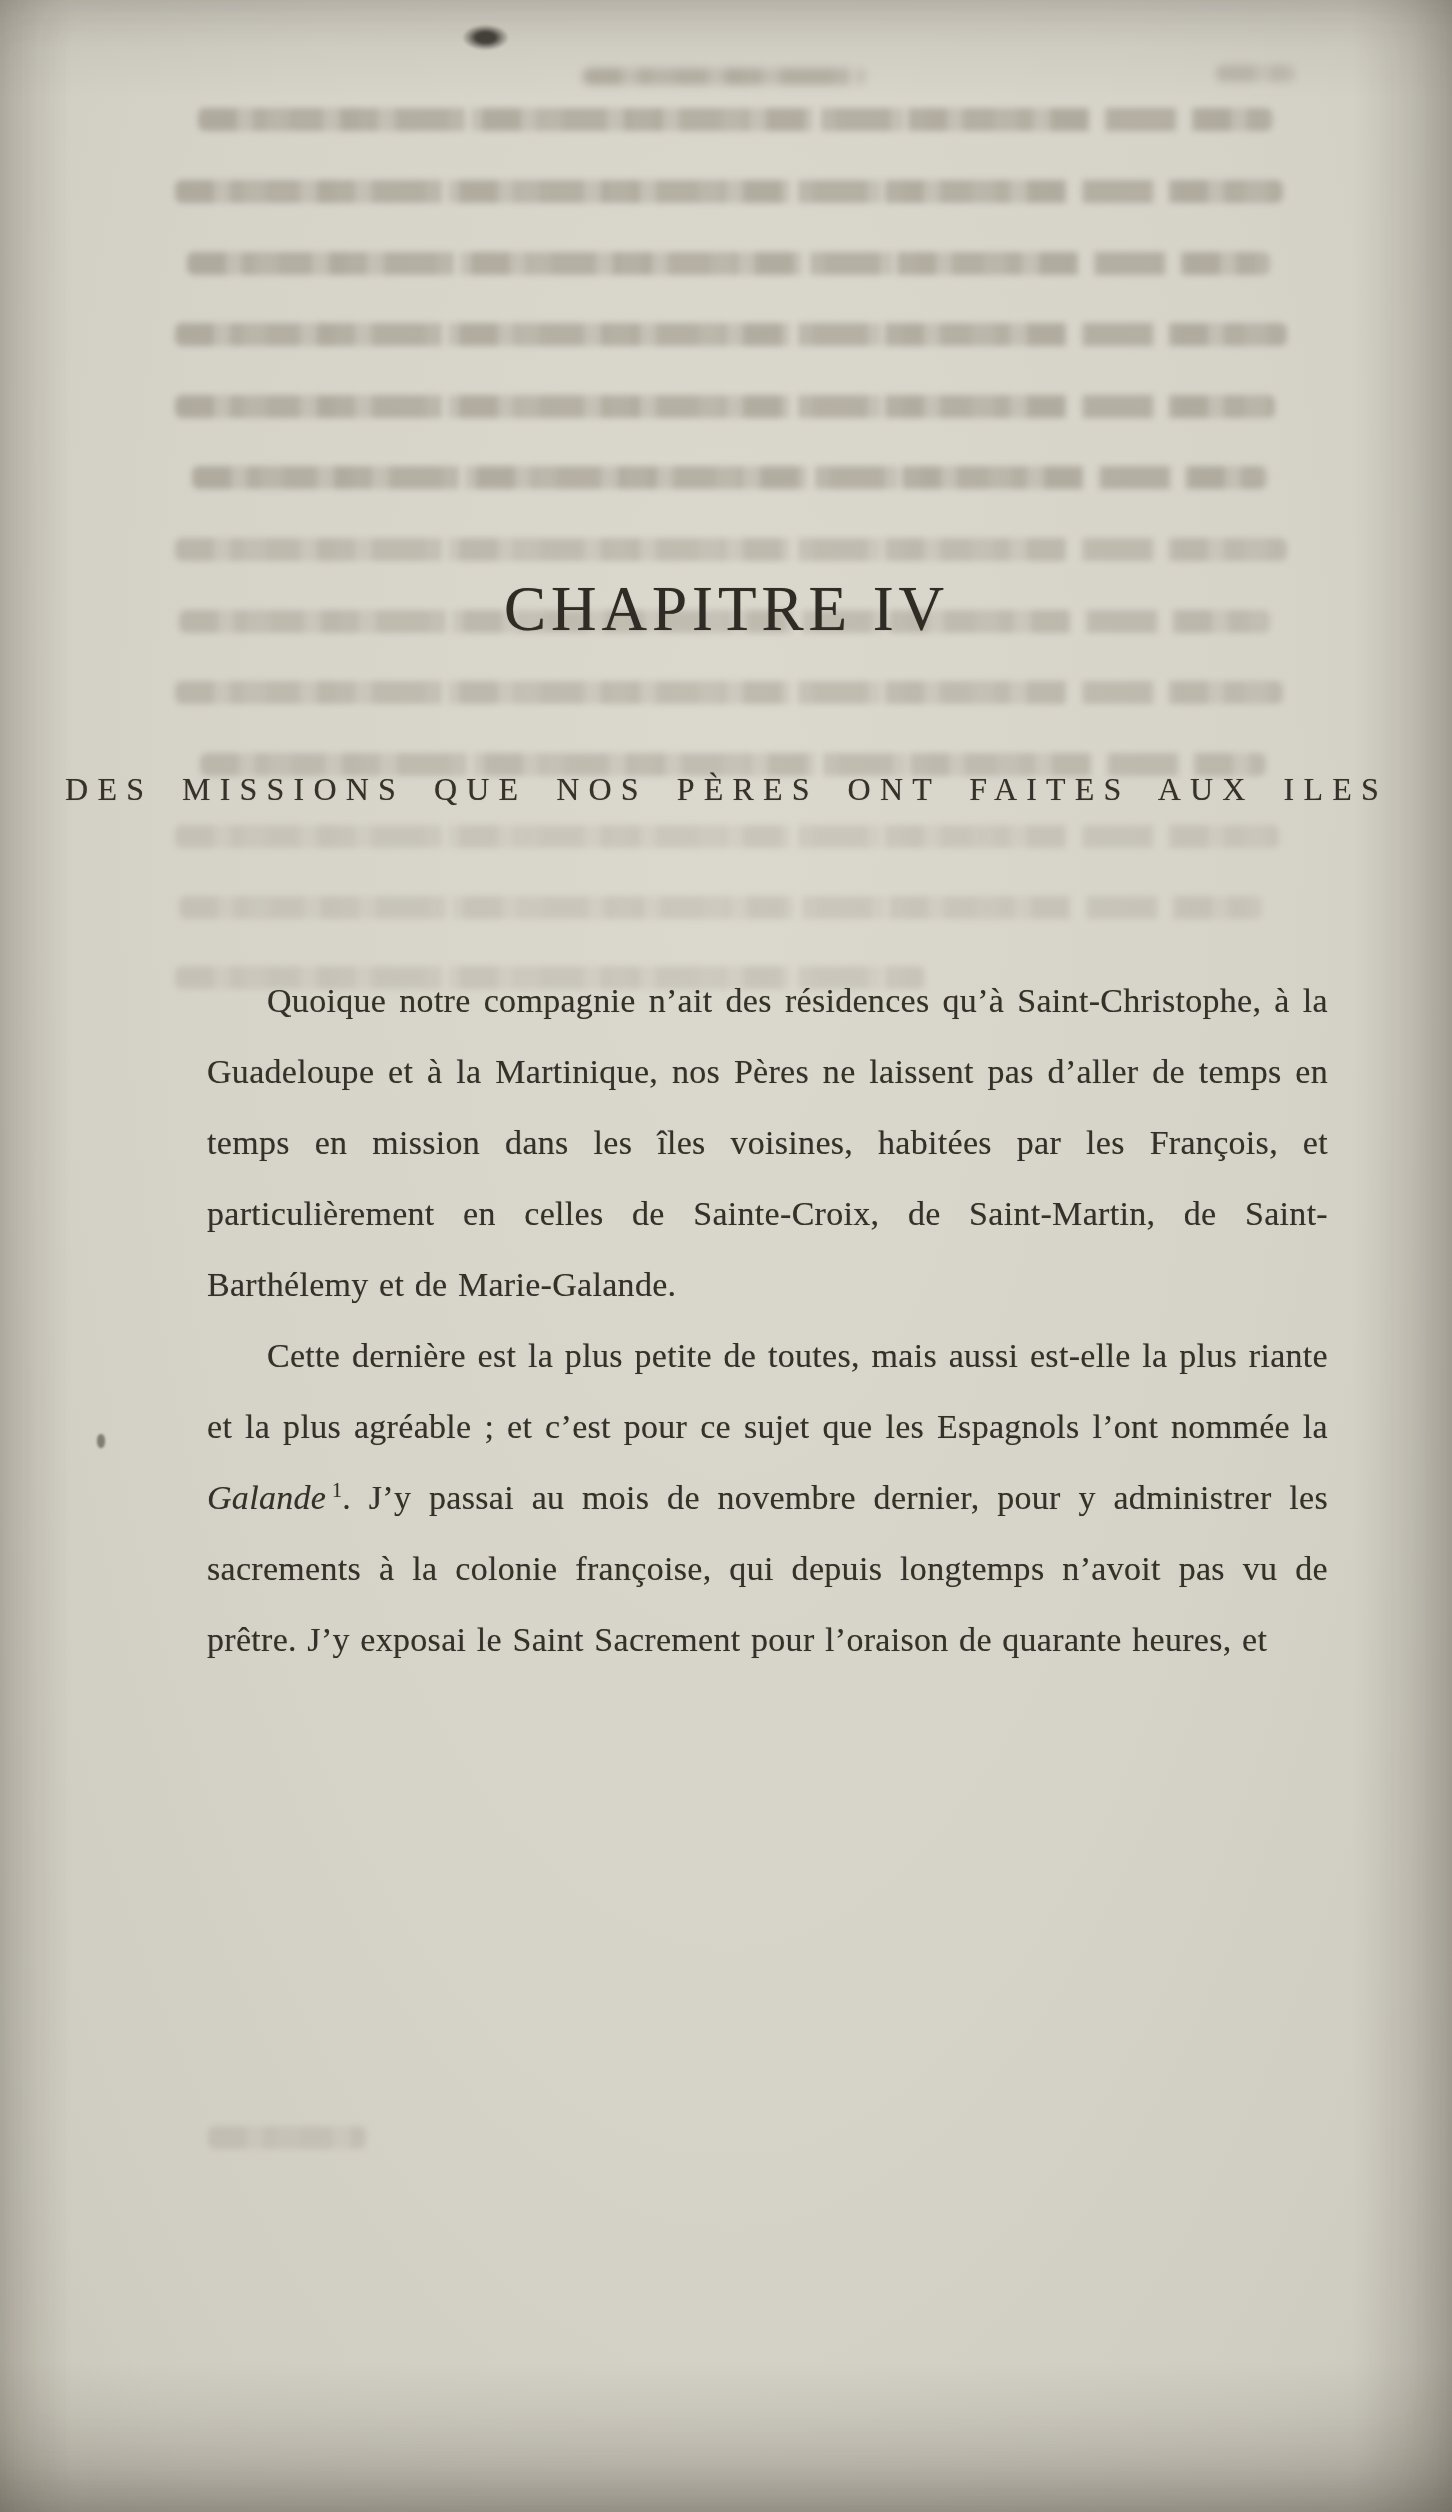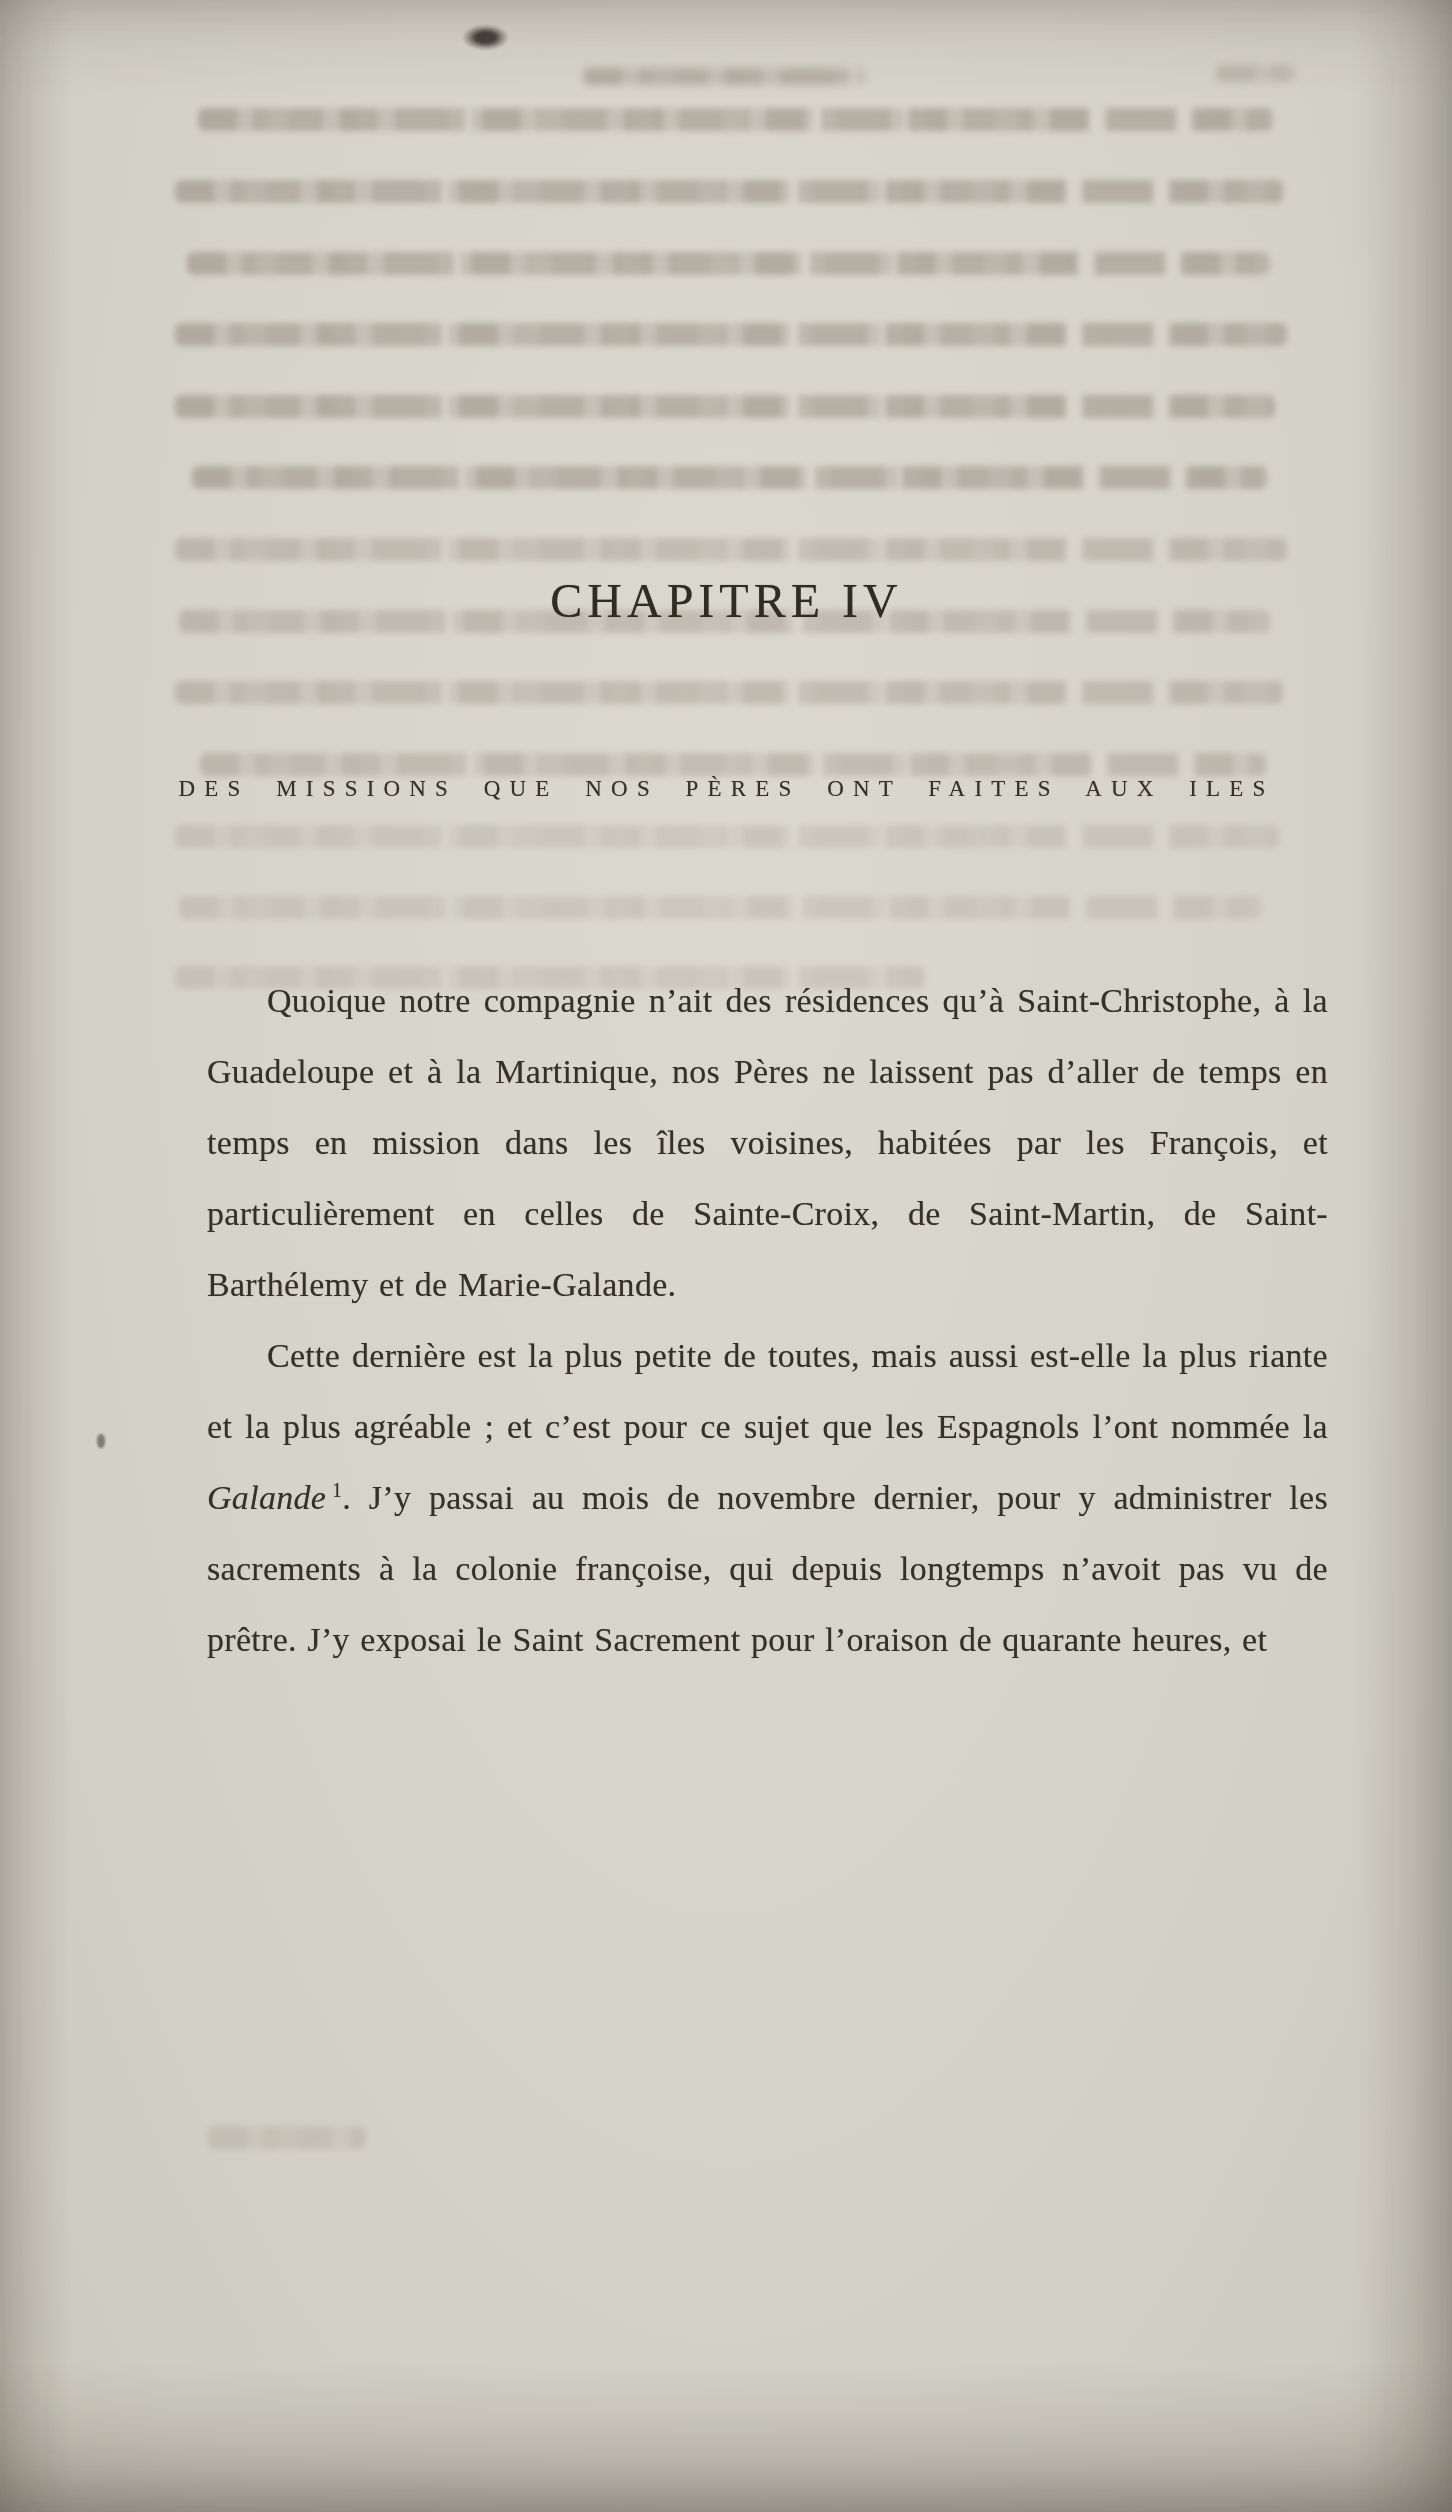--- a/index.html
+++ b/index.html
@@ -56,29 +56,29 @@
   .speck{
     position:absolute;top:1434px;left:97px;width:8.3px;height:14px;
     background:rgba(60,56,48,.55);border-radius:45%;filter:blur(0.8px);z-index:3;
   }
 
   
   .content{position:absolute;inset:0;z-index:2;}
   .chapter-title{
     position:absolute;top:573px;left:0;width:100%;
     margin:0;text-align:center;
-    font-size:48px;font-weight:normal;
+    font-size:63px;font-weight:normal;
     letter-spacing:5px;
     color:#2f2c26;
     text-shadow:0 0 0.8px rgba(47,44,38,.55);
   }
   .chapter-subtitle{
     position:absolute;top:761px;left:0;width:100%;
     text-align:center;
-    font-size:23px;line-height:56px;
+    font-size:32px;line-height:56px;
     letter-spacing:9.2px;word-spacing:11.7px;
     color:#36322b;
     text-shadow:0 0 0.8px rgba(47,44,38,.45);
   }
   .text-block{
     position:absolute;top:965px;left:171px;width:1121px;margin-left:36px;
   }
   .text-block p{
     margin:0;
     font-size:34px;line-height:71px;

